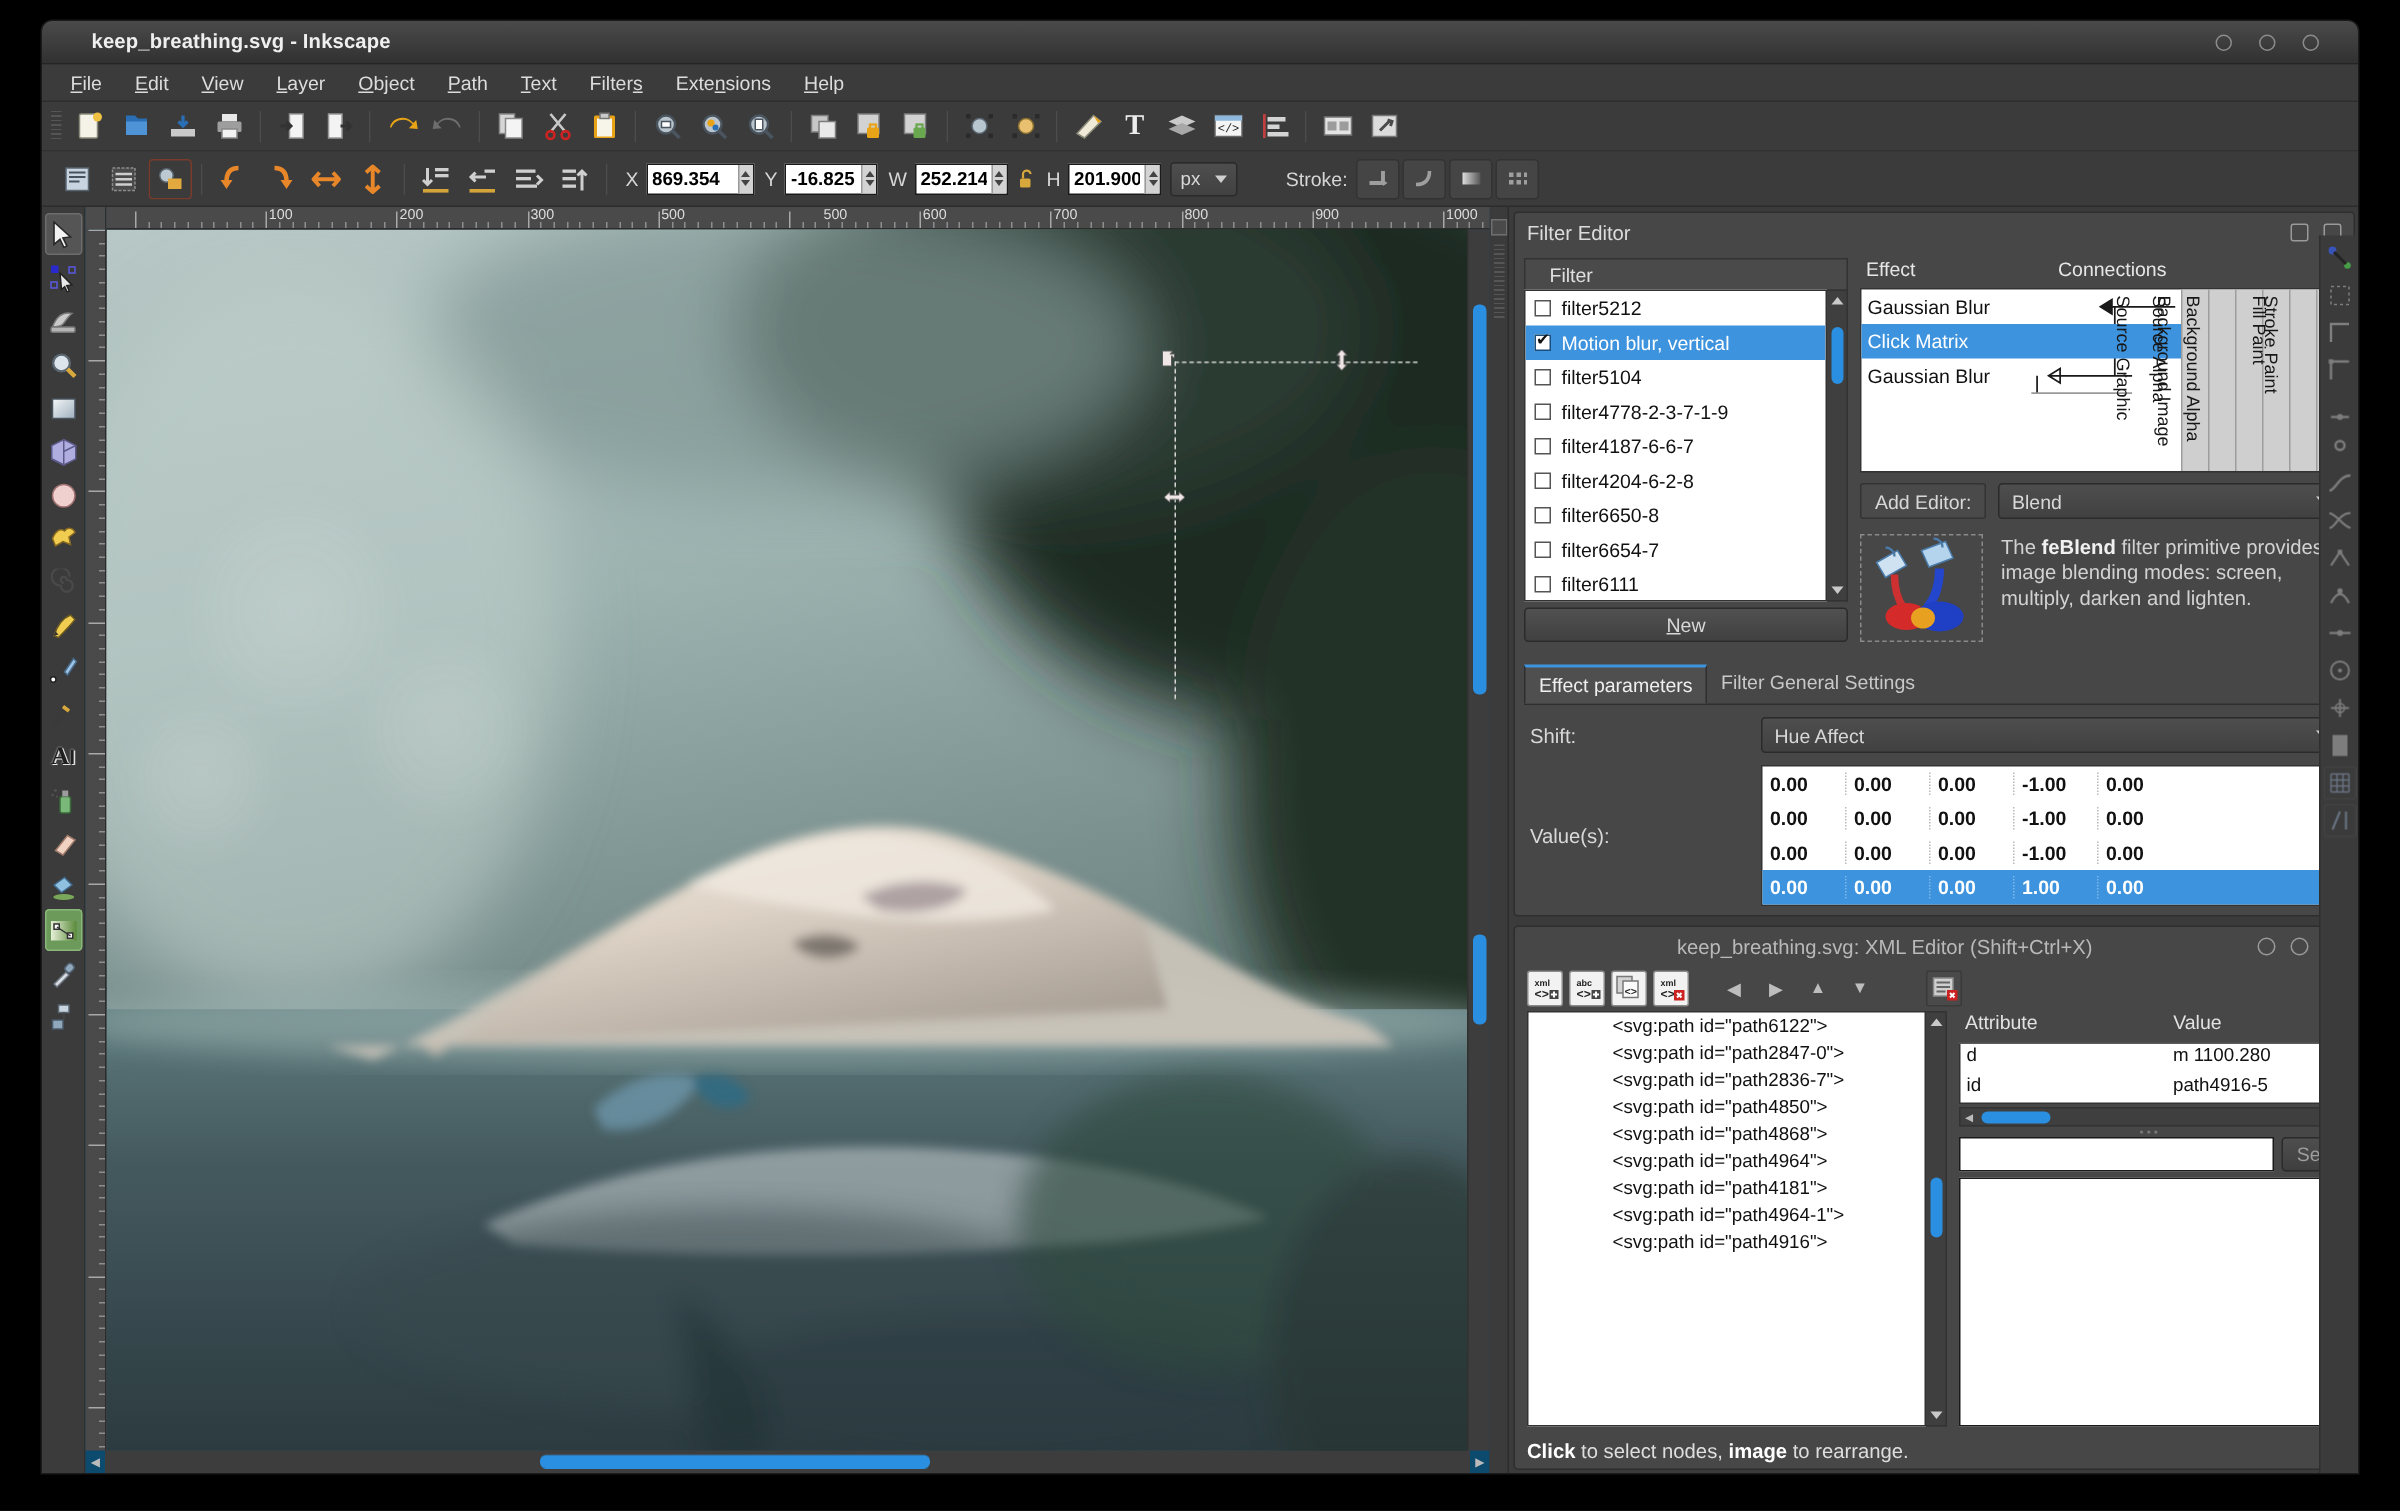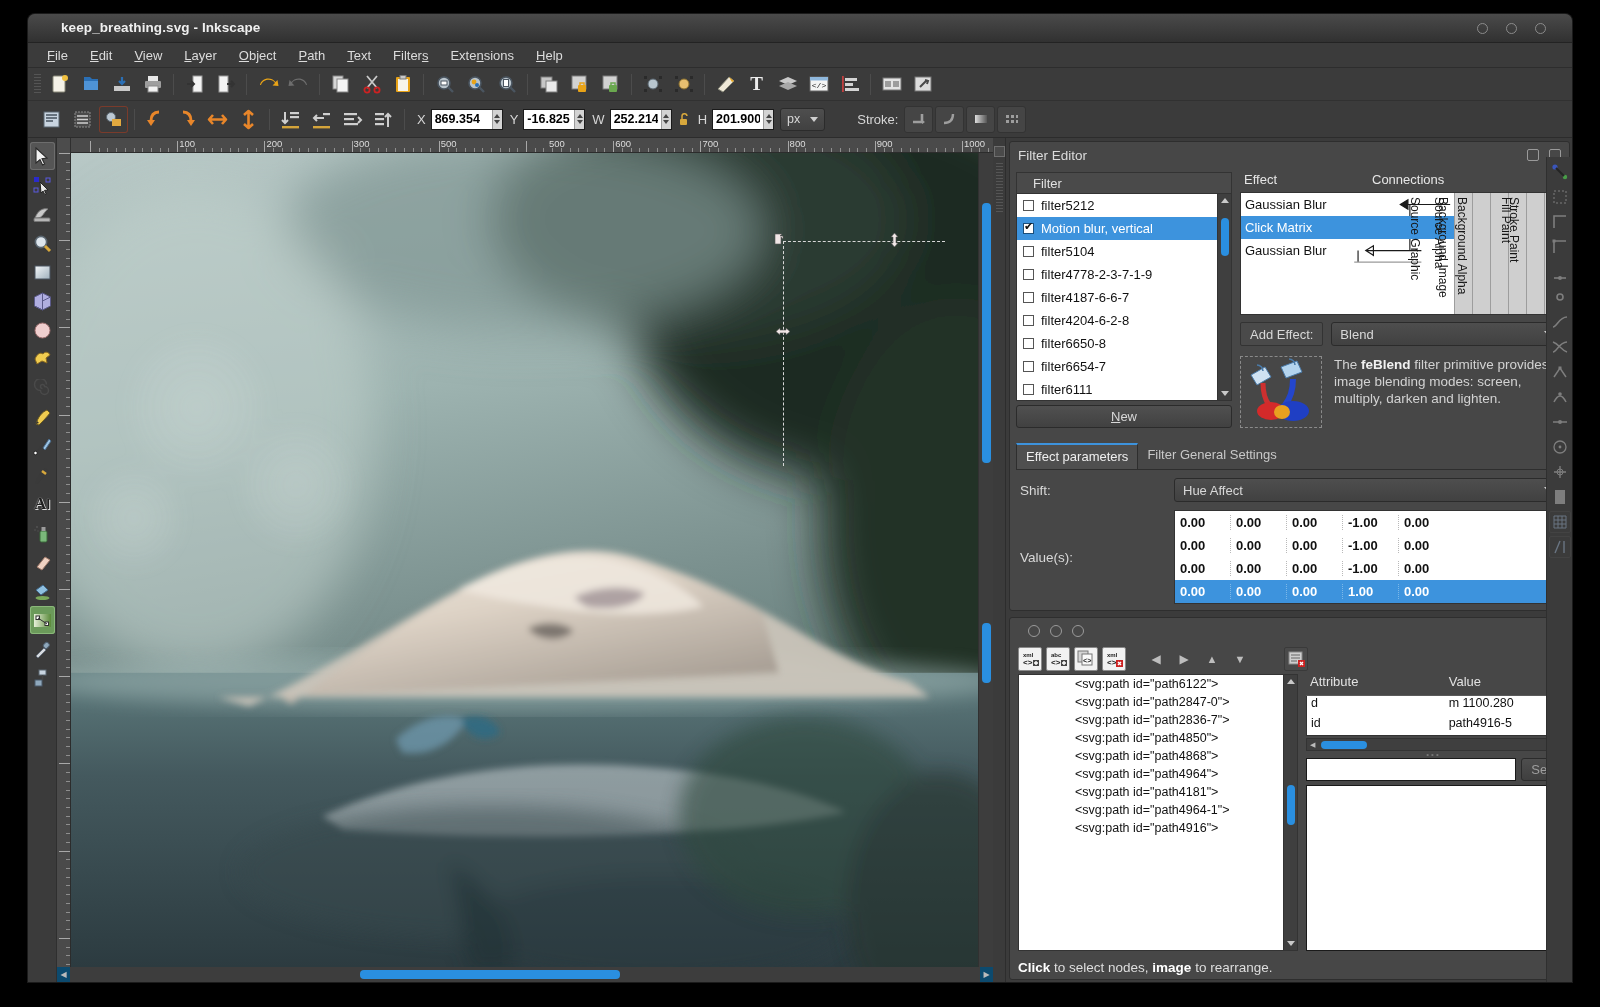--- a/index.html
+++ b/index.html
@@ -1231,21 +1231,21 @@
                 <div class="ecol">
                     <span>Fill Paint</span>
                   </div>
                 <div class="ecol">
                     <span>Stroke Paint</span>
                   </div>
               </div>
             </div>
 
             <div class="addrow">
-              <div class="addlbl">Add Effect:</div>
+              <div class="addlbl">Add Editor:</div>
               <div class="combo">
                 <span>Blend</span>
                 <span class="caret"></span>
               </div>
             </div>
 
             <div class="descrow">
               <div class="descimg">
                 <svg width="80" height="70" viewBox="0 0 80 70">
                   <path d="M10 18 l14 -8 6 10 -14 8z" fill="#cfe2f2" stroke="#4a7aa8"></path>
@@ -1309,20 +1309,21 @@
                   <div class="mcell">1.00</div>
                   <div class="mcell">0.00</div>
                 </div>
               </div>
           </div>
         </div>
       </div>
 
       <div class="panel" id="xmleditor">
         <div class="paneltitle">
+          <span style="flex:1;text-align:center;color:#b9b9b9">keep_breathing.svg: XML Editor (Shift+Ctrl+X)</span>
           <span class="pbtn"></span>
           <span class="pbtn"></span>
           <span class="pbtn"></span>
         </div>
         <div id="xe-tools">
           <div class="xbtn">
             <svg width="20" height="20" viewBox="0 0 20 20">
                 <text x="3" y="8" font-size="6" fill="#222" font-family="Liberation Sans, sans-serif">xml</text>
                 <text x="3" y="16" font-size="8" fill="#222" font-family="Liberation Mono, monospace">&lt;&gt;</text>
                 <rect x="13" y="11" width="6" height="6" fill="#444"></rect>

